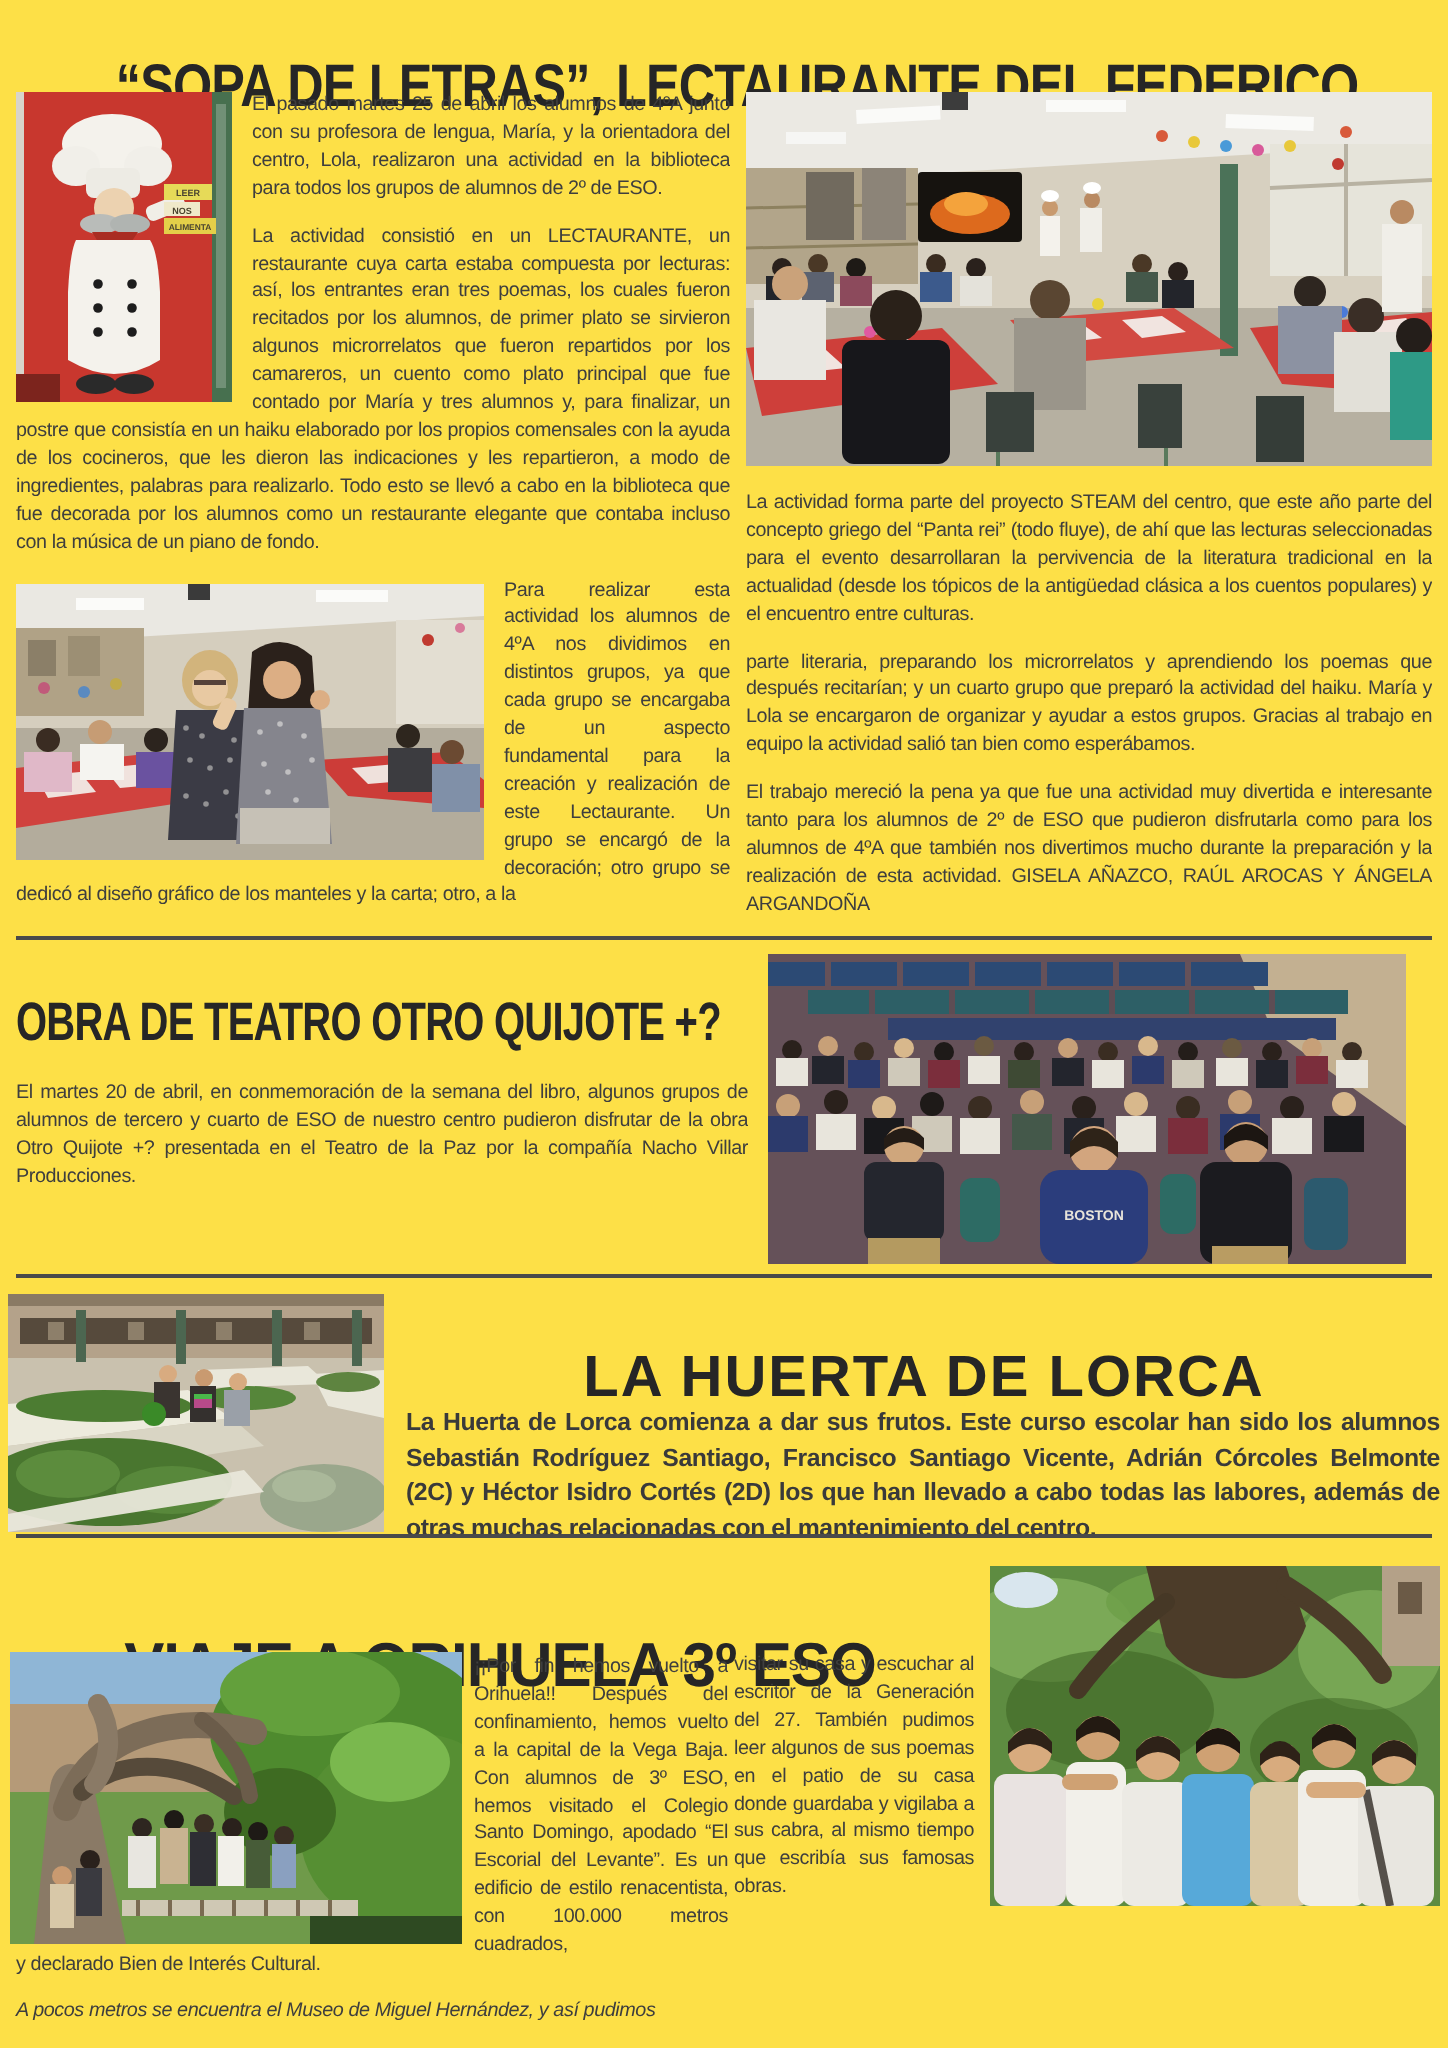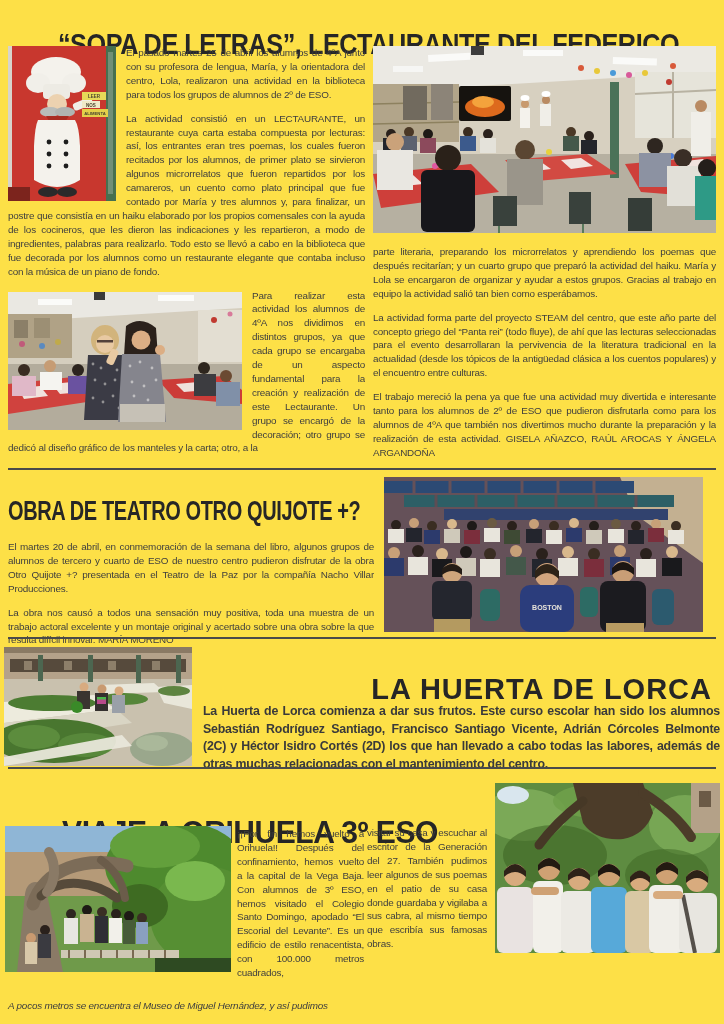--- a/index.html
+++ b/index.html
@@ -18,21 +18,21 @@
   #sec1-left .chef{float:left;width:108px;height:155px;margin:0 10px 6px 0;}
   #sec1-left .teachers{float:left;clear:left;width:234px;height:138px;margin:3px 10px 3px 0;}
   #sec1-right{left:373px;top:46px;width:343px;height:416px;overflow:hidden;}
   #sec1-right .classroom{width:343px;height:187px;margin-bottom:12px;}
   #sep1{left:8px;top:468px;width:708px;}
   #sec2-text{left:8px;top:496px;width:366px;height:155px;overflow:hidden;}
   #sec2-text h2{margin:0 0 13px 0;font-size:27px;transform:scaleX(0.74);transform-origin:0 50%;letter-spacing:-0.5px;}
   #teatro-photo{left:384px;top:477px;width:319px;height:155px;}
   #sep2{left:8px;top:637px;width:708px;}
   #huerta-photo{left:4px;top:647px;width:188px;height:119px;}
-  #huerta-title{left:188px;top:649px;width:524px;text-align:right;font-size:29px;letter-spacing:1px;}
+  #huerta-title{left:200px;top:649px;width:524px;text-align:center;font-size:29px;letter-spacing:1px;}
   #huerta-p{left:203px;top:691px;width:517px;font-size:12.4px;font-weight:bold;line-height:17.5px;
             text-align:justify;letter-spacing:-0.2px;color:#3a3a3a;}
   #sep3{left:8px;top:767px;width:708px;}
   #viaje-title{left:0;top:789px;width:500px;text-align:center;font-size:31px;letter-spacing:-0.5px;transform:scaleX(0.97);}
   #tree-photo{left:5px;top:826px;width:226px;height:146px;}
   #viaje-col1{left:237px;top:827px;width:127px;height:160px;overflow:hidden;}
   #viaje-cap1{left:8px;top:977px;width:356px;}
   #viaje-cap2{left:8px;top:1000px;width:362px;font-style:italic;}
   #viaje-right{left:367px;top:783px;width:353px;height:236px;overflow:hidden;}
   #viaje-right .group{float:right;width:225px;height:170px;margin:0 0 6px 8px;}
@@ -236,31 +236,30 @@
           <rect x="322" y="130" width="21" height="44" fill="#2e9a86"></rect>
         <circle cx="328" cy="60" r="6" fill="#b98a62"></circle>
           <rect x="318" y="66" width="20" height="44" fill="#f0eee8"></rect>
         <rect x="120" y="150" width="24" height="30" fill="#39413c"></rect>
         <rect x="196" y="146" width="22" height="32" fill="#39413c"></rect>
         <rect x="255" y="152" width="24" height="33" fill="#353d38"></rect>
         <line x1="126" y1="180" x2="126" y2="187" stroke="#5a7a5c" stroke-width="2"></line>
         <line x1="210" y1="178" x2="210" y2="187" stroke="#5a7a5c" stroke-width="2"></line>
       </svg>
     </span>
+    <p class="body">La actividad forma parte del proyecto STEAM del centro, que este año parte del concepto griego del “Panta rei” (todo fluye), de ahí que las lecturas seleccionadas para el evento desarrollaran la pervivencia de la literatura tradicional en la actualidad (desde los tópicos de la antigüedad clásica a los cuentos populares) y el encuentro entre culturas.</p>
     <p class="body">parte literaria, preparando los microrrelatos y aprendiendo los poemas que después recitarían; y un cuarto grupo que preparó la actividad del haiku. María y Lola se encargaron de organizar y ayudar a estos grupos. Gracias al trabajo en equipo la actividad salió tan bien como esperábamos.</p>
-    <p class="body">La actividad forma parte del proyecto STEAM del centro, que este año parte del concepto griego del “Panta rei” (todo fluye), de ahí que las lecturas seleccionadas para el evento desarrollaran la pervivencia de la literatura tradicional en la actualidad (desde los tópicos de la antigüedad clásica a los cuentos populares) y el encuentro entre culturas.</p>
     <p class="body">El trabajo mereció la pena ya que fue una actividad muy divertida e interesante tanto para los alumnos de 2º de ESO que pudieron disfrutarla como para los alumnos de 4ºA que también nos divertimos mucho durante la preparación y la realización de esta actividad. GISELA AÑAZCO, RAÚL AROCAS Y ÁNGELA ARGANDOÑA</p>
   </div>
 
   <div class="abs sep" id="sep1"></div>
 
   <div class="abs" id="sec2-text">
     <h2 class="ttl">OBRA DE TEATRO OTRO QUIJOTE +?</h2>
     <p class="body">El martes 20 de abril, en conmemoración de la semana del libro, algunos grupos de alumnos de tercero y cuarto de ESO de nuestro centro pudieron disfrutar de la obra Otro Quijote +? presentada en el Teatro de la Paz por la compañía Nacho Villar Producciones.</p>
-    <p class="body">La obra nos causó a todos una sensación muy positiva, toda una muestra de un trabajo actoral excelente y un montaje original y acertado sobre una obra sobre la que resulta difícil innovar. MARÍA MORENO</p>
   </div>
   <span class="abs photo" id="teatro-photo">
     <svg viewBox="0 0 319 155" preserveAspectRatio="none" aria-hidden="true">
       <rect width="319" height="155" fill="#655159"></rect>
       <polygon points="236,0 319,0 319,86 252,38" fill="#c3b091"></polygon>
       <rect x="0" y="4" width="250" height="12" fill="#2c4a74"></rect>
       <g stroke="#655159" stroke-width="3">
         <line x1="30" y1="4" x2="30" y2="16"></line>
           <line x1="66" y1="4" x2="66" y2="16"></line>
           <line x1="102" y1="4" x2="102" y2="16"></line>
@@ -448,20 +447,21 @@
           <line x1="144" y1="124" x2="144" y2="132"></line>
         <line x1="160" y1="124" x2="160" y2="132"></line>
       </g>
       <rect x="150" y="132" width="76" height="14" fill="#2e4a22"></rect>
     </svg>
   </span>
 
   <div class="abs" id="viaje-col1">
     <p class="body">¡¡Por fin hemos vuelto a Orihuela!! Después del confinamiento, hemos vuelto a la capital de la Vega Baja. Con alumnos de 3º ESO, hemos visitado el Colegio Santo Domingo, apodado “El Escorial del Levante”. Es un edificio de estilo renacentista, con 100.000 metros cuadrados,</p>
   </div>
+  <div class="abs cap" id="viaje-cap1">y declarado Bien de Interés Cultural.</div>
   <div class="abs cap" id="viaje-cap2">A pocos metros se encuentra el Museo de Miguel Hernández, y así pudimos</div>
 
   <div class="abs" id="viaje-right">
     <span class="photo group">
       <svg viewBox="0 0 225 170" preserveAspectRatio="none" aria-hidden="true">
         <rect width="225" height="170" fill="#5e8c41"></rect>
         <ellipse cx="30" cy="32" rx="42" ry="26" fill="#82b05c" opacity="0.8"></ellipse>
         <ellipse cx="190" cy="42" rx="36" ry="30" fill="#82b05c" opacity="0.7"></ellipse>
         <ellipse cx="110" cy="18" rx="52" ry="18" fill="#6fa04a" opacity="0.9"></ellipse>
         <ellipse cx="60" cy="72" rx="52" ry="30" fill="#3c6322" opacity="0.55"></ellipse>

